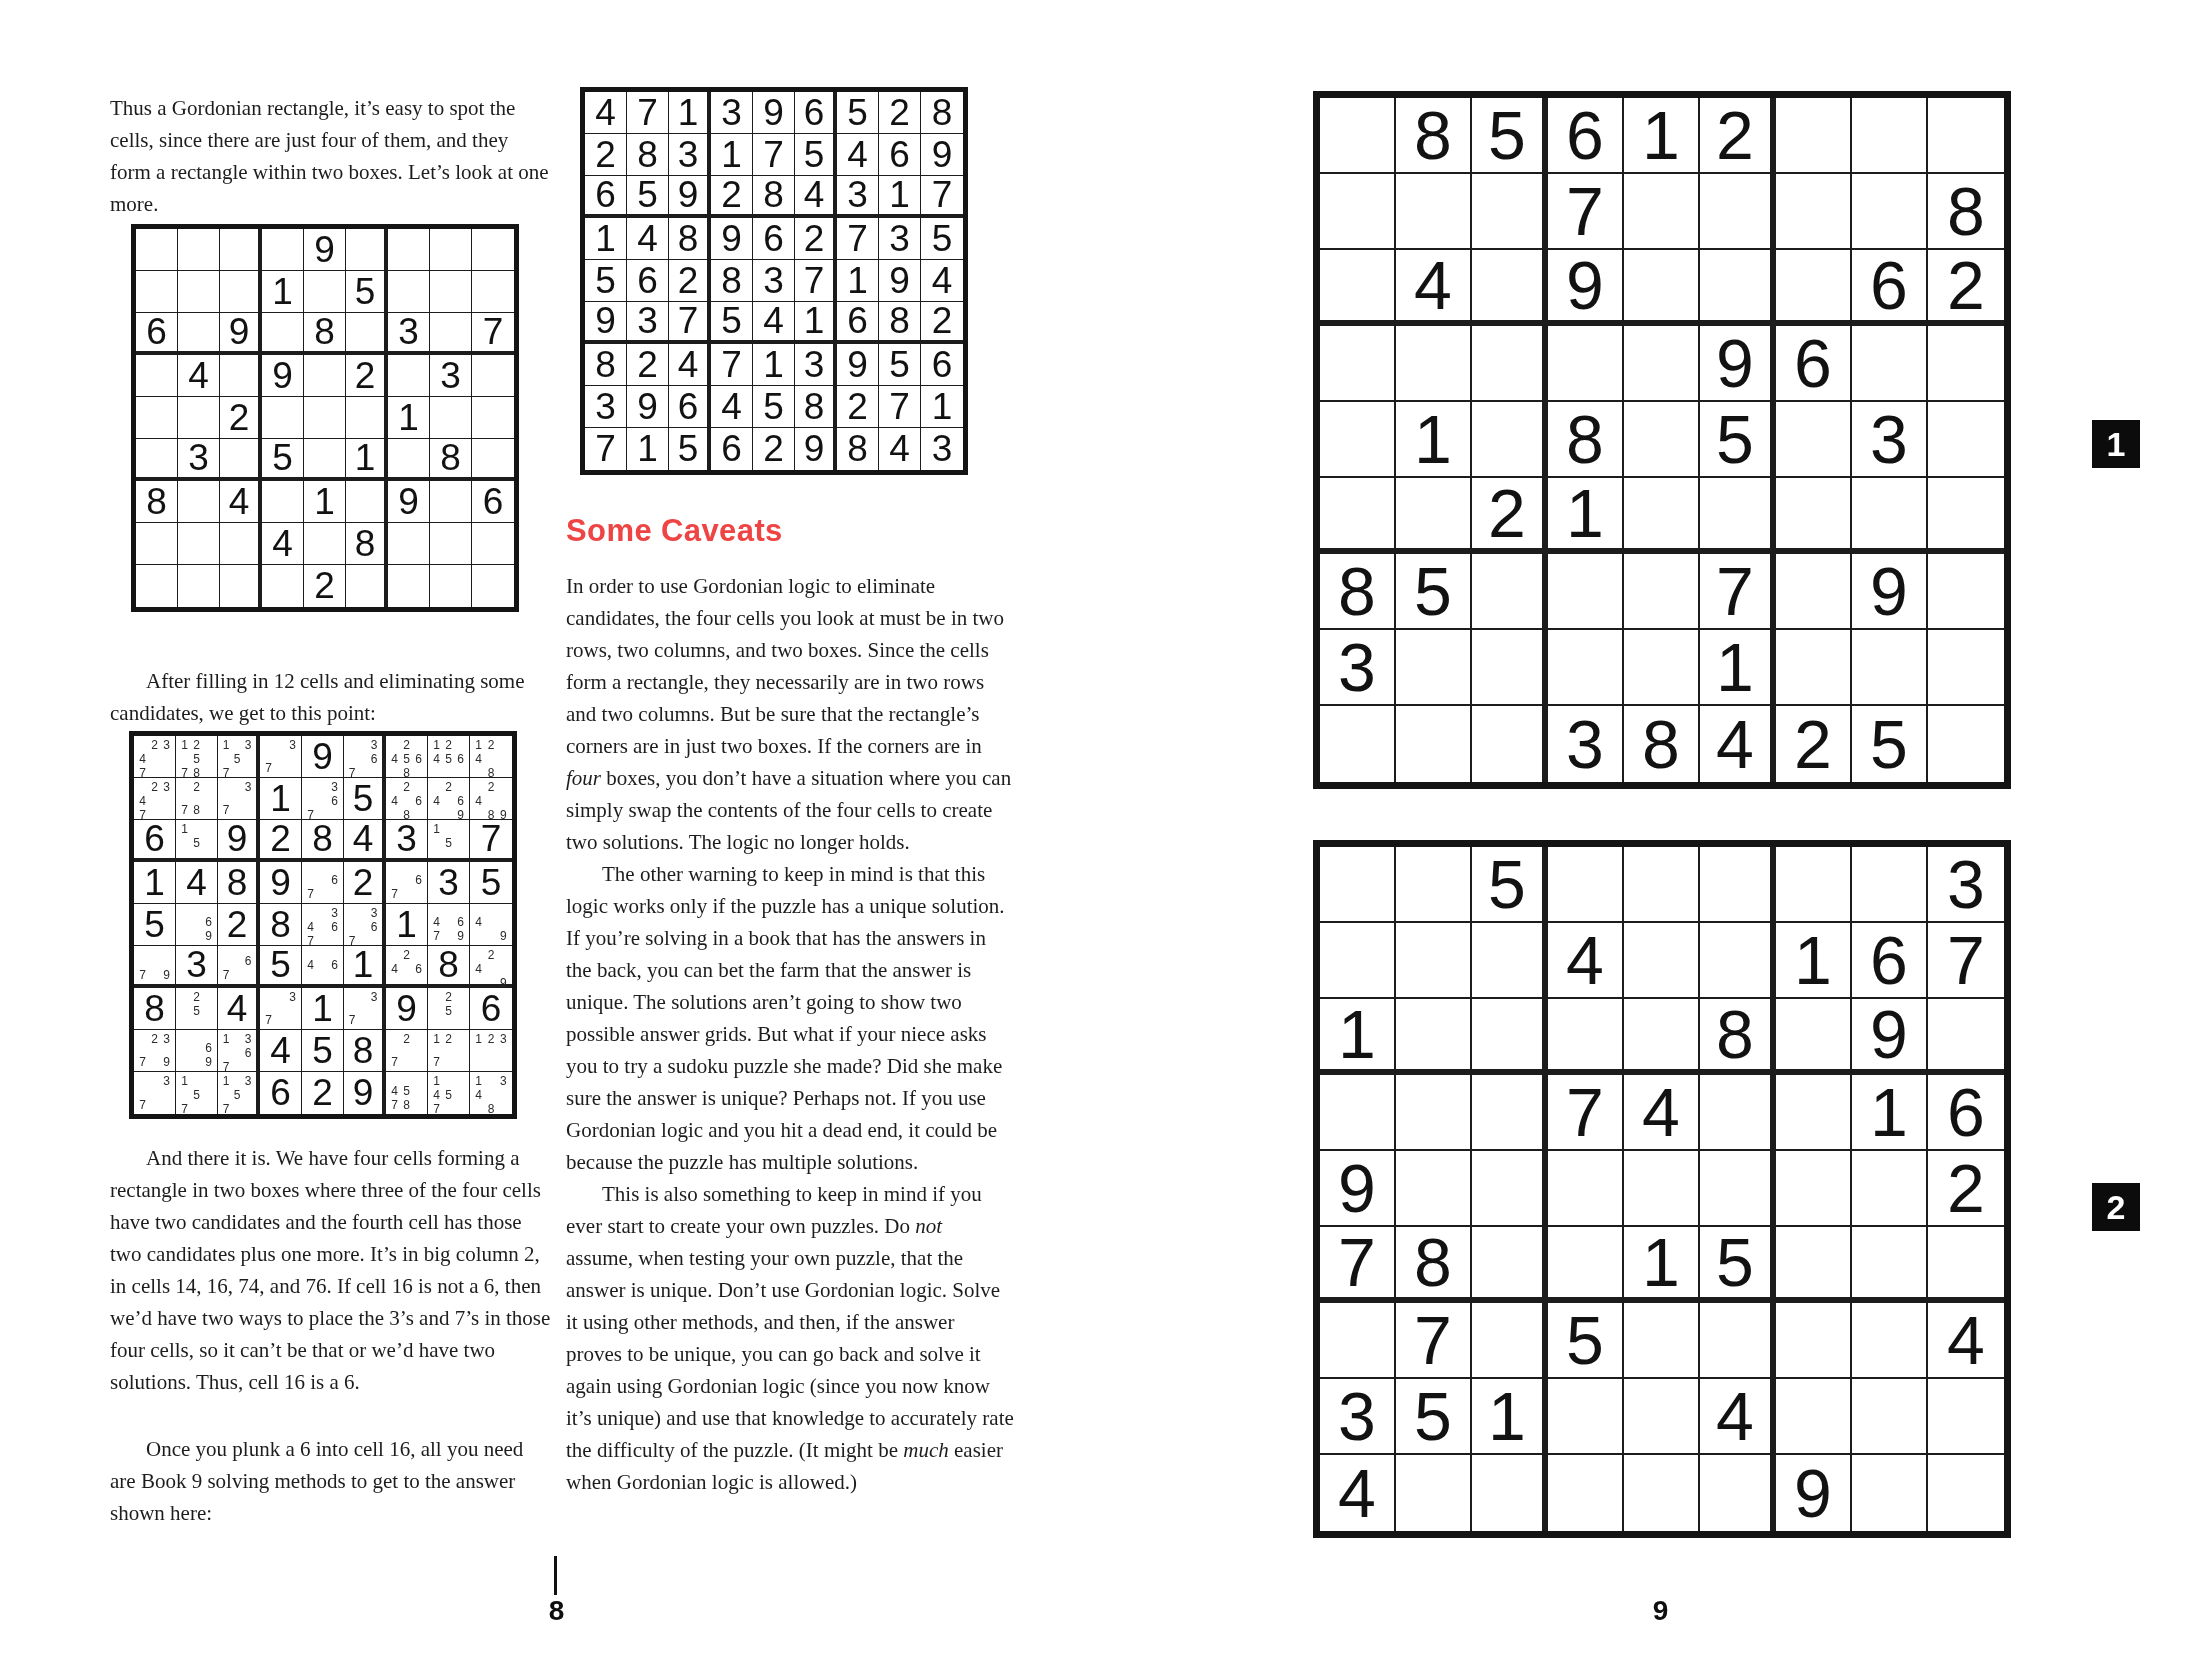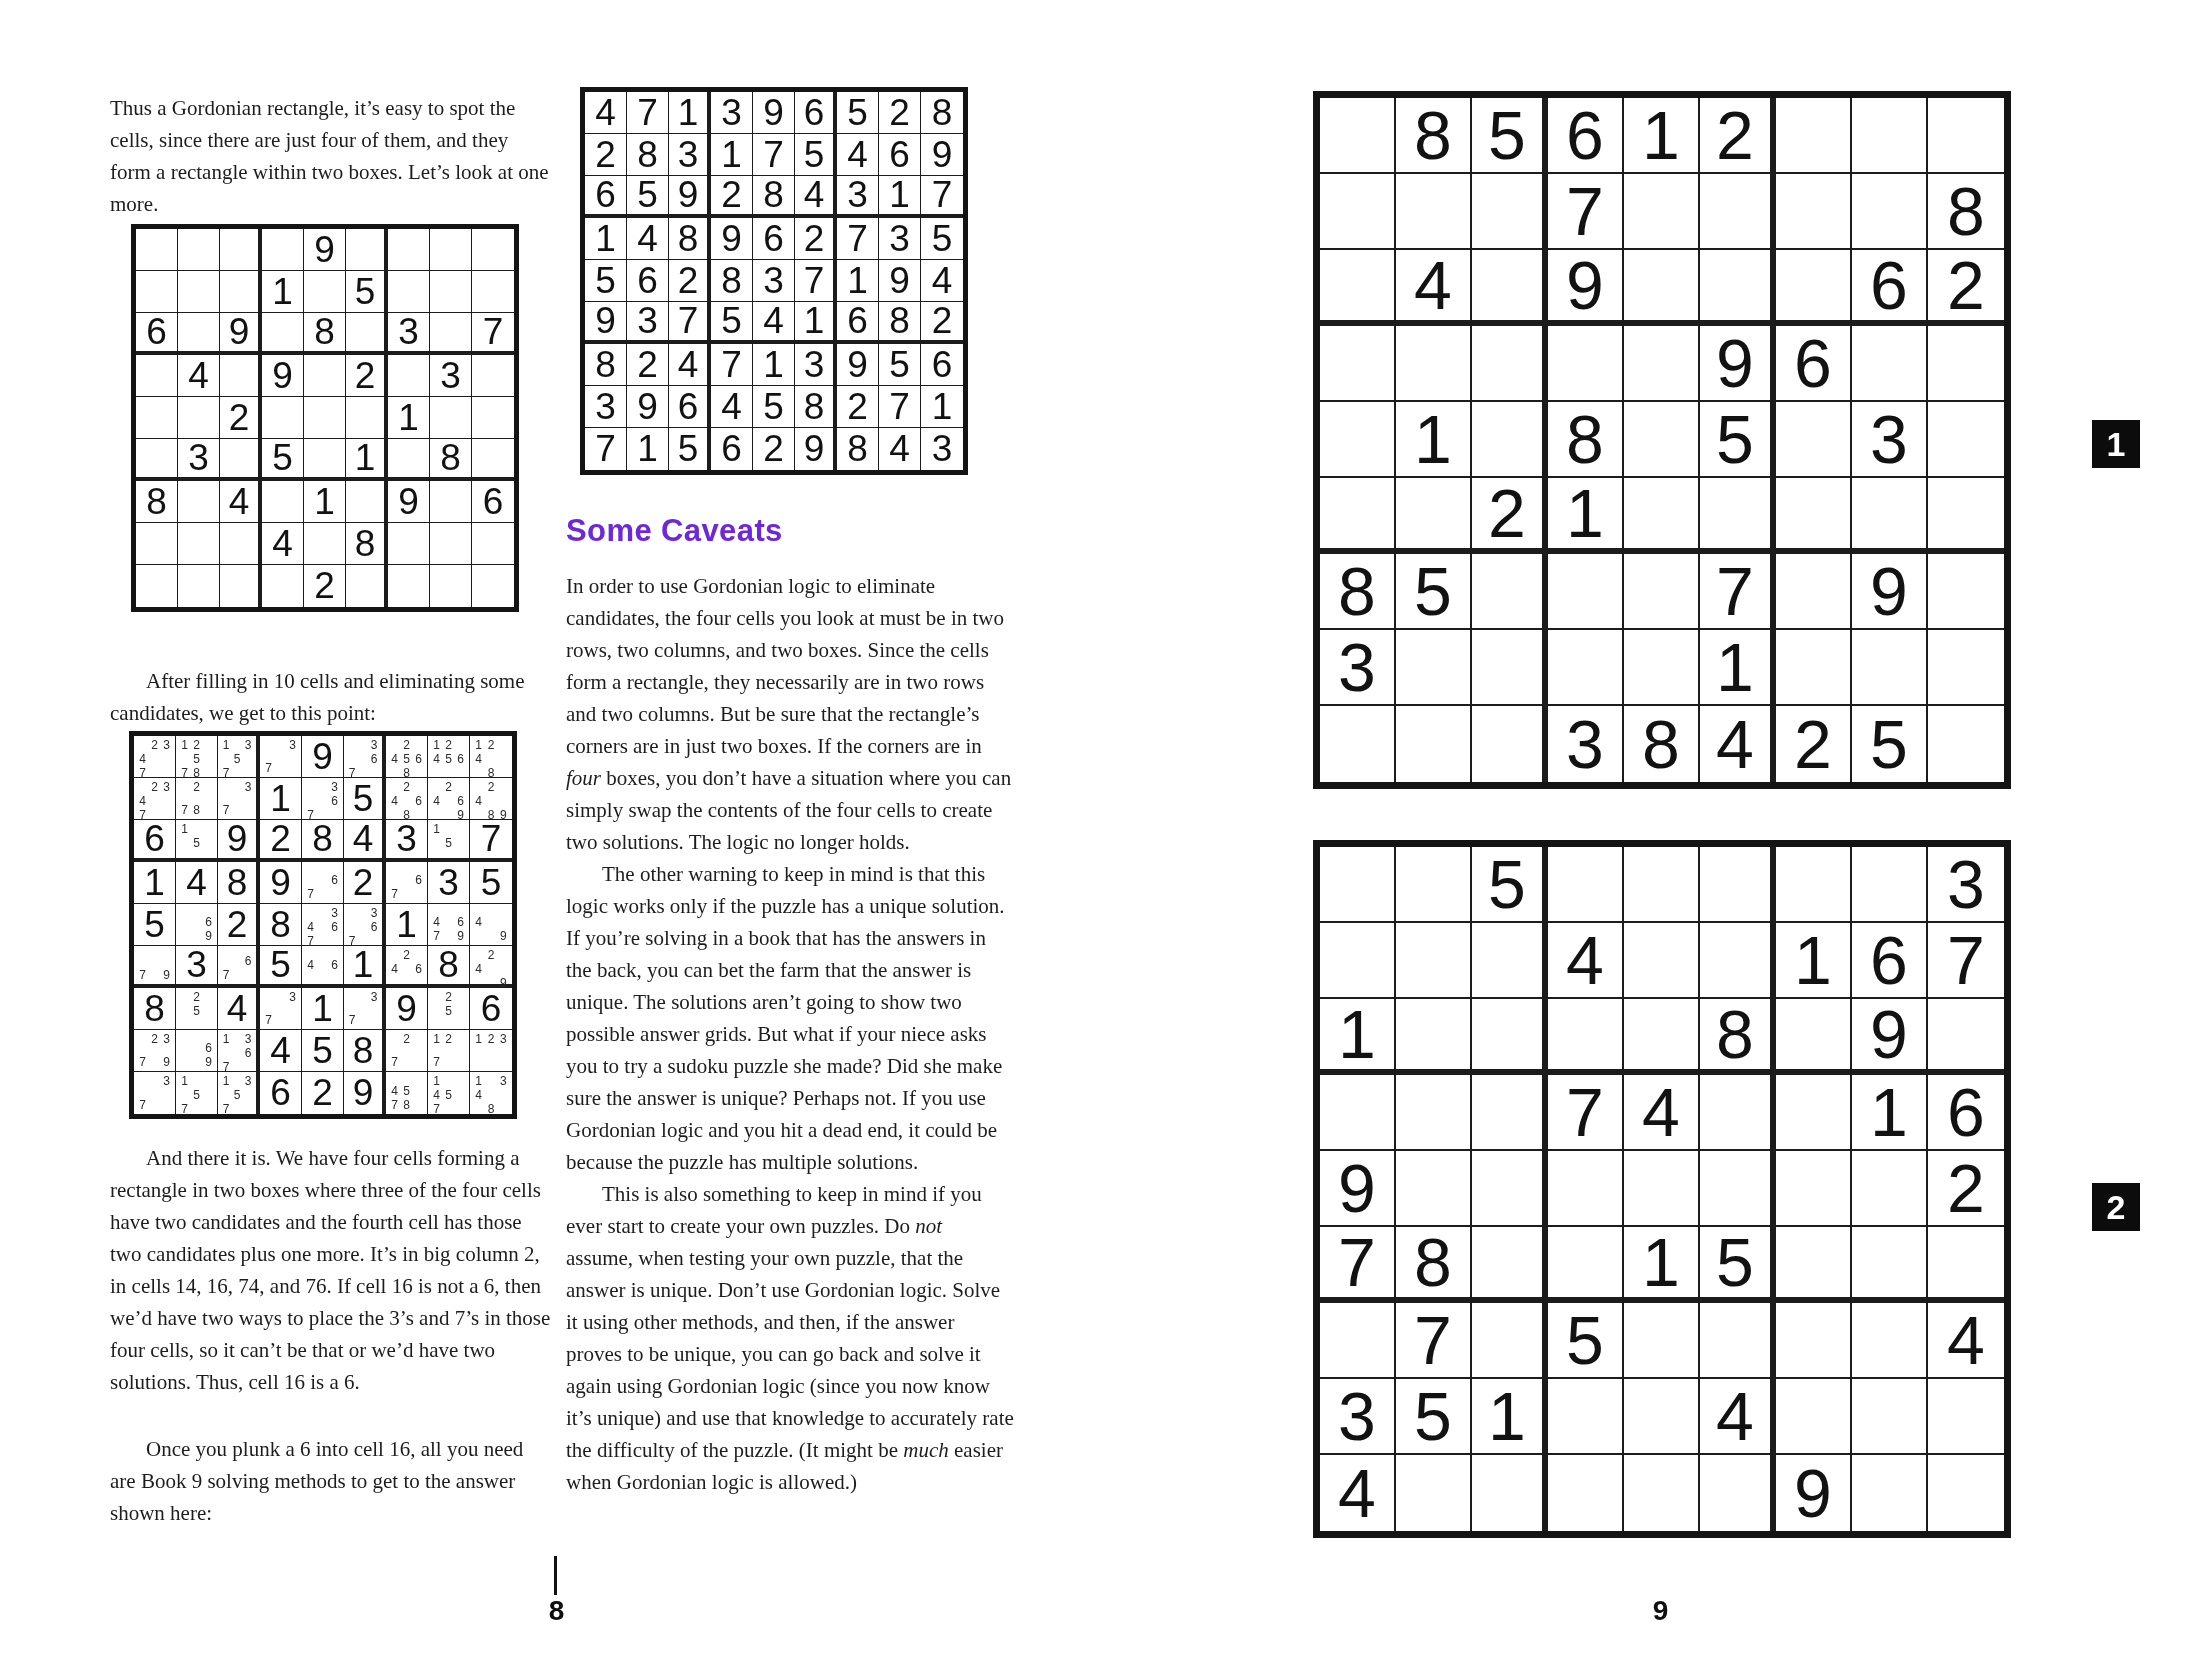--- a/index.html
+++ b/index.html
@@ -10,21 +10,21 @@
   
   .para {
     position:absolute; font-family:"Liberation Serif", serif;
     font-size:21px; line-height:32px; color:#1d1d1d; width:443px;
   }
   .indent { text-indent:36px; }
   .colbody p { margin:0; }
   .colbody p.indent { text-indent:36px; }
   .caveats-h {
     position:absolute; font-family:"Liberation Sans", sans-serif;
-    font-weight:bold; font-size:31px; color:#6d28d9; letter-spacing:0.4px;
+    font-weight:bold; font-size:31px; color:#ef4444; letter-spacing:0.4px;
   }
   em { font-style:italic; }
   
   .sudoku {
     position:absolute; display:grid; background:#fff;
     border:5.1px solid #141414;
   }
   .cell {
     box-sizing:border-box; border-right:1.7px solid #1c1c1c; border-bottom:1.7px solid #1c1c1c;
     display:flex; align-items:center; justify-content:center;
@@ -145,21 +145,21 @@
         <div class="cell lastr"></div>
         <div class="cell bv lastr"></div>
         <div class="cell lastr"></div>
         <div class="cell lastr">2</div>
         <div class="cell bv lastr"></div>
         <div class="cell lastr"></div>
         <div class="cell lastr"></div>
         <div class="cell lastc lastr"></div>
       </div>
 
-    <div class="para indent" style="left:110px; top:665px;">After filling in 10 cells and eliminating some candidates, we get to this point:</div>
+    <div class="para indent" style="left:110px; top:665px;">After filling in 12 cells and eliminating some candidates, we get to this point:</div>
 
     <div class="sudoku s49" style="left:129px; top:731px;">
         <div class="cell">
           <div class="cand">
             <span style="grid-area: 1 / 2;">2</span>
             <span style="grid-area: 1 / 3;">3</span>
             <span style="grid-area: 2 / 1;">4</span>
             <span style="grid-area: 3 / 1;">7</span>
           </div>
         </div>

